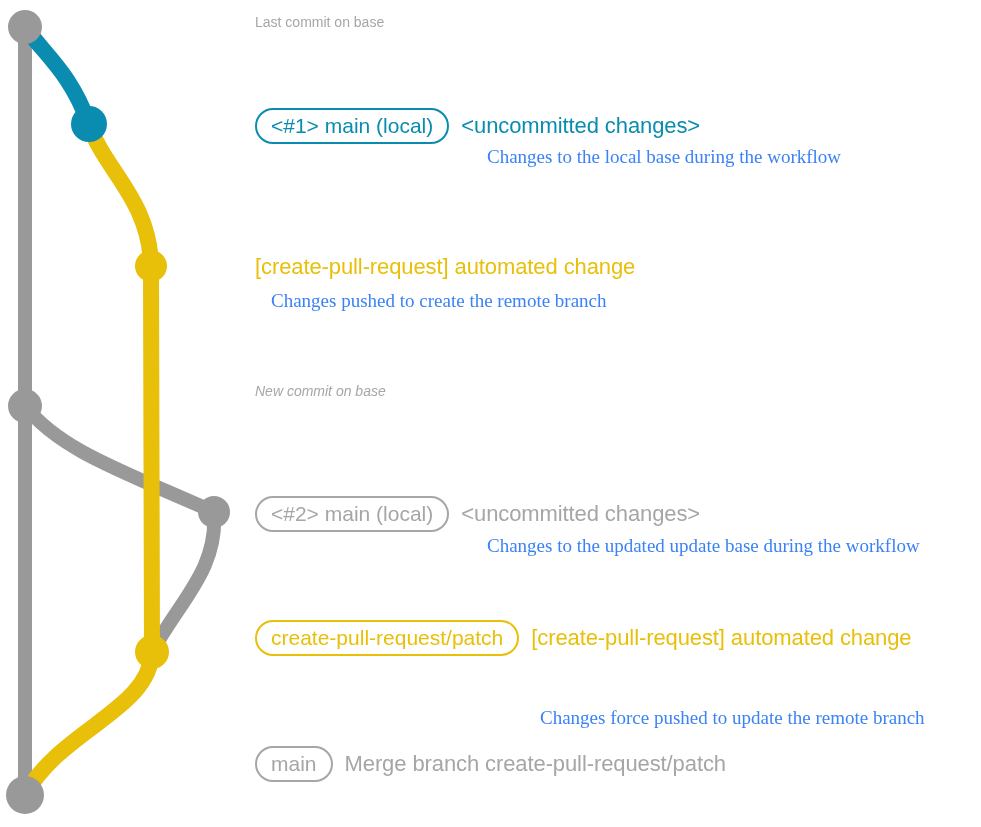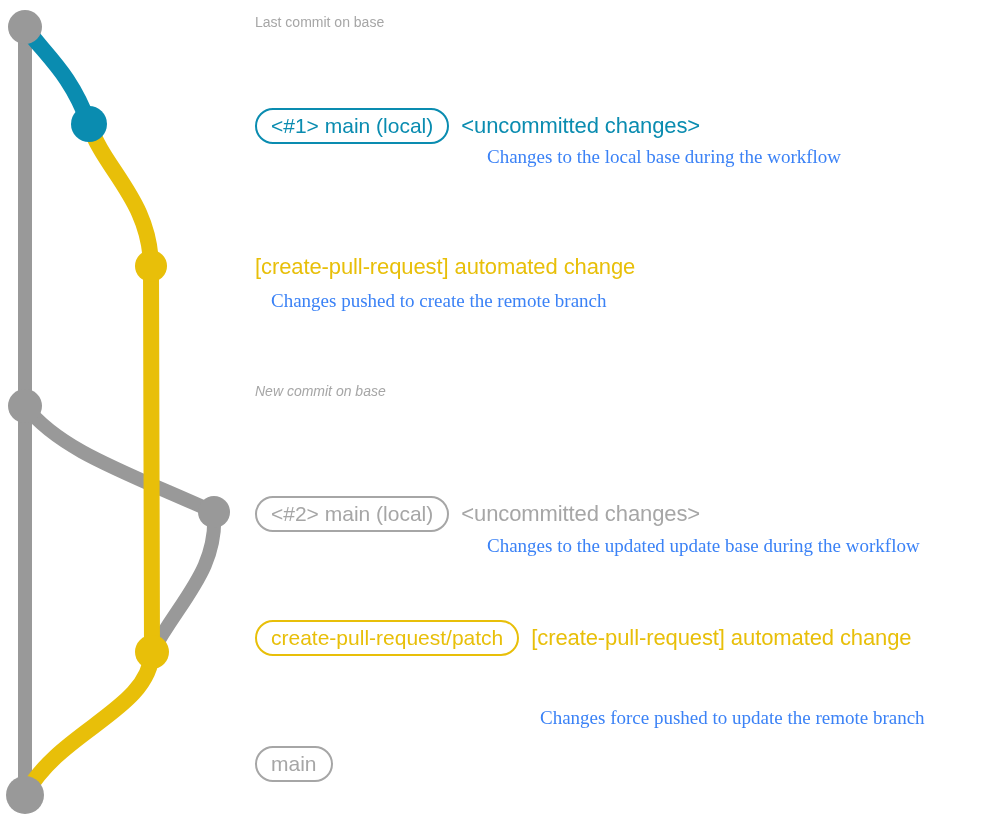--- a/index.html
+++ b/index.html
@@ -114,13 +114,14 @@
 <div class="note" style="left:487px; top:536px;">Changes to the updated update base during the workflow</div>
 
 <div class="row-inner" style="left:255px; top:620px;">
   <span class="badge yellow">create-pull-request/patch</span>
   <span class="subject yellow">[create-pull-request] automated change</span>
 </div>
 <div class="note" style="left:540px; top:676px;margin-top:32px;">Changes force pushed to update the remote branch</div>
 
 <div class="row-inner" style="left:255px; top:746px;">
   <span class="badge gray">main</span>
+  <span class="subject gray">Merge branch create-pull-request/patch</span>
 </div>
 
 </body></html>

